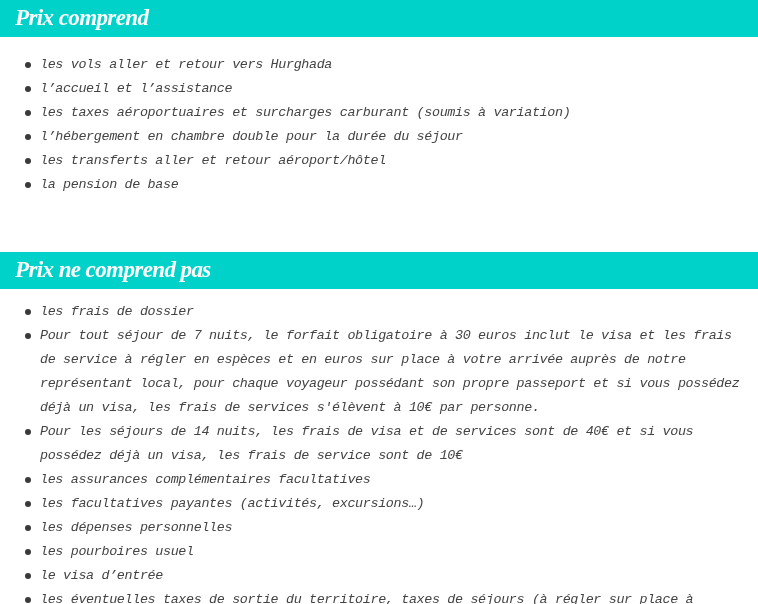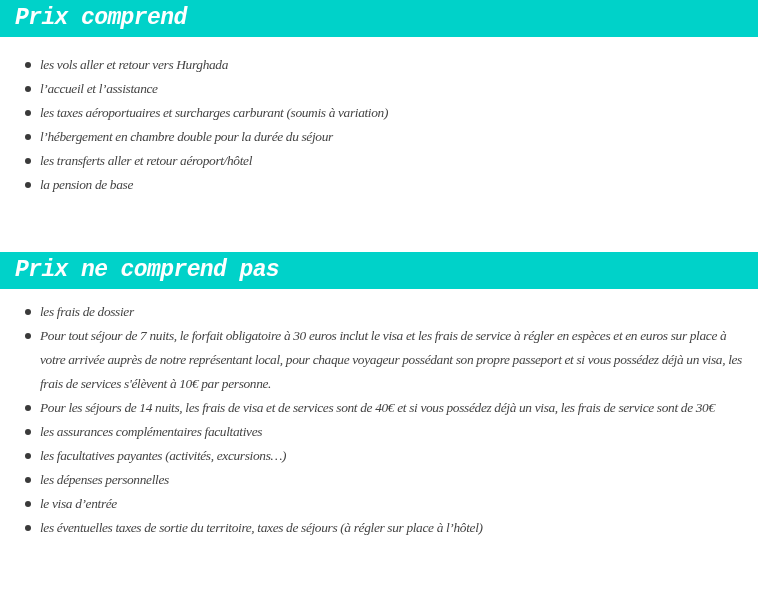--- a/index.html
+++ b/index.html
@@ -5,30 +5,30 @@
     html, body { margin: 0; padding: 0; background: #ffffff; }
     body { width: 758px; height: 604px; overflow: hidden; position: relative; font-family: "DejaVu Sans", sans-serif; }
     .section-header {
       position: absolute; left: 0; width: 758px; height: 37px;
       background: #00d2c9;
     }
     .section-title {
       position: absolute; left: 15px; top: 3px;
       color: #ffffff; font-style: italic; font-weight: bold;
       font-size: 23px; line-height: 30px; letter-spacing: -0.6px;
-      font-family: Liberation Mono, monospace;
+      font-family: Liberation Serif, serif;
     }
     ul.items {
       position: absolute; left: 0; margin: 0; padding: 0; list-style: none; width: 758px;
     }
     ul.items li {
       position: relative; padding-left: 40px; padding-right: 4px;
       font-style: italic; font-size: 13.4px; line-height: 24px; color: #444444;
       letter-spacing: -0.35px;
-      font-family: Liberation Serif, serif;
+      font-family: Liberation Mono, monospace;
     }
     ul.items li .bullet {
       position: absolute; left: 25px; top: 9px; width: 6px; height: 6px;
       border-radius: 50%; background: #3a3a3a;
     }
   </style>
 </head>
 <body>
 
 <div class="section-header" style="top:0;">
@@ -44,19 +44,20 @@
   <li><span class="bullet"></span><span>la pension de base</span></li>
 </ul>
 
 <div class="section-header" style="top:252px;">
   <div class="section-title">Prix ne comprend pas</div>
 </div>
 
 <ul class="items" style="top:300px;">
   <li><span class="bullet"></span><span>les frais de dossier</span></li>
   <li><span class="bullet"></span><span>Pour tout séjour de 7 nuits, le forfait obligatoire à 30 euros inclut le visa et les frais de service à régler en espèces et en euros sur place à votre arrivée auprès de notre représentant local, pour chaque voyageur possédant son propre passeport et si vous possédez déjà un visa, les frais de services s'élèvent à 10€ par personne.</span></li>
-  <li><span class="bullet"></span><span>Pour les séjours de 14 nuits, les frais de visa et de services sont de 40€ et si vous possédez déjà un visa, les frais de service sont de 30€</span></li>
+  <li><span class="bullet"></span><span>Pour les séjours de 14 nuits, les frais de visa et de services sont de 40€ et si vous possédez déjà un visa, les frais de service sont de 10€</span></li>
   <li><span class="bullet"></span><span>les assurances complémentaires facultatives</span></li>
   <li><span class="bullet"></span><span>les facultatives payantes (activités, excursions…)</span></li>
   <li><span class="bullet"></span><span>les dépenses personnelles</span></li>
+  <li><span class="bullet"></span><span>les pourboires usuel</span></li>
   <li><span class="bullet"></span><span>le visa d’entrée</span></li>
   <li><span class="bullet"></span><span>les éventuelles taxes de sortie du territoire, taxes de séjours (à régler sur place à l’hôtel)</span></li>
 </ul>
 
 </body></html>

